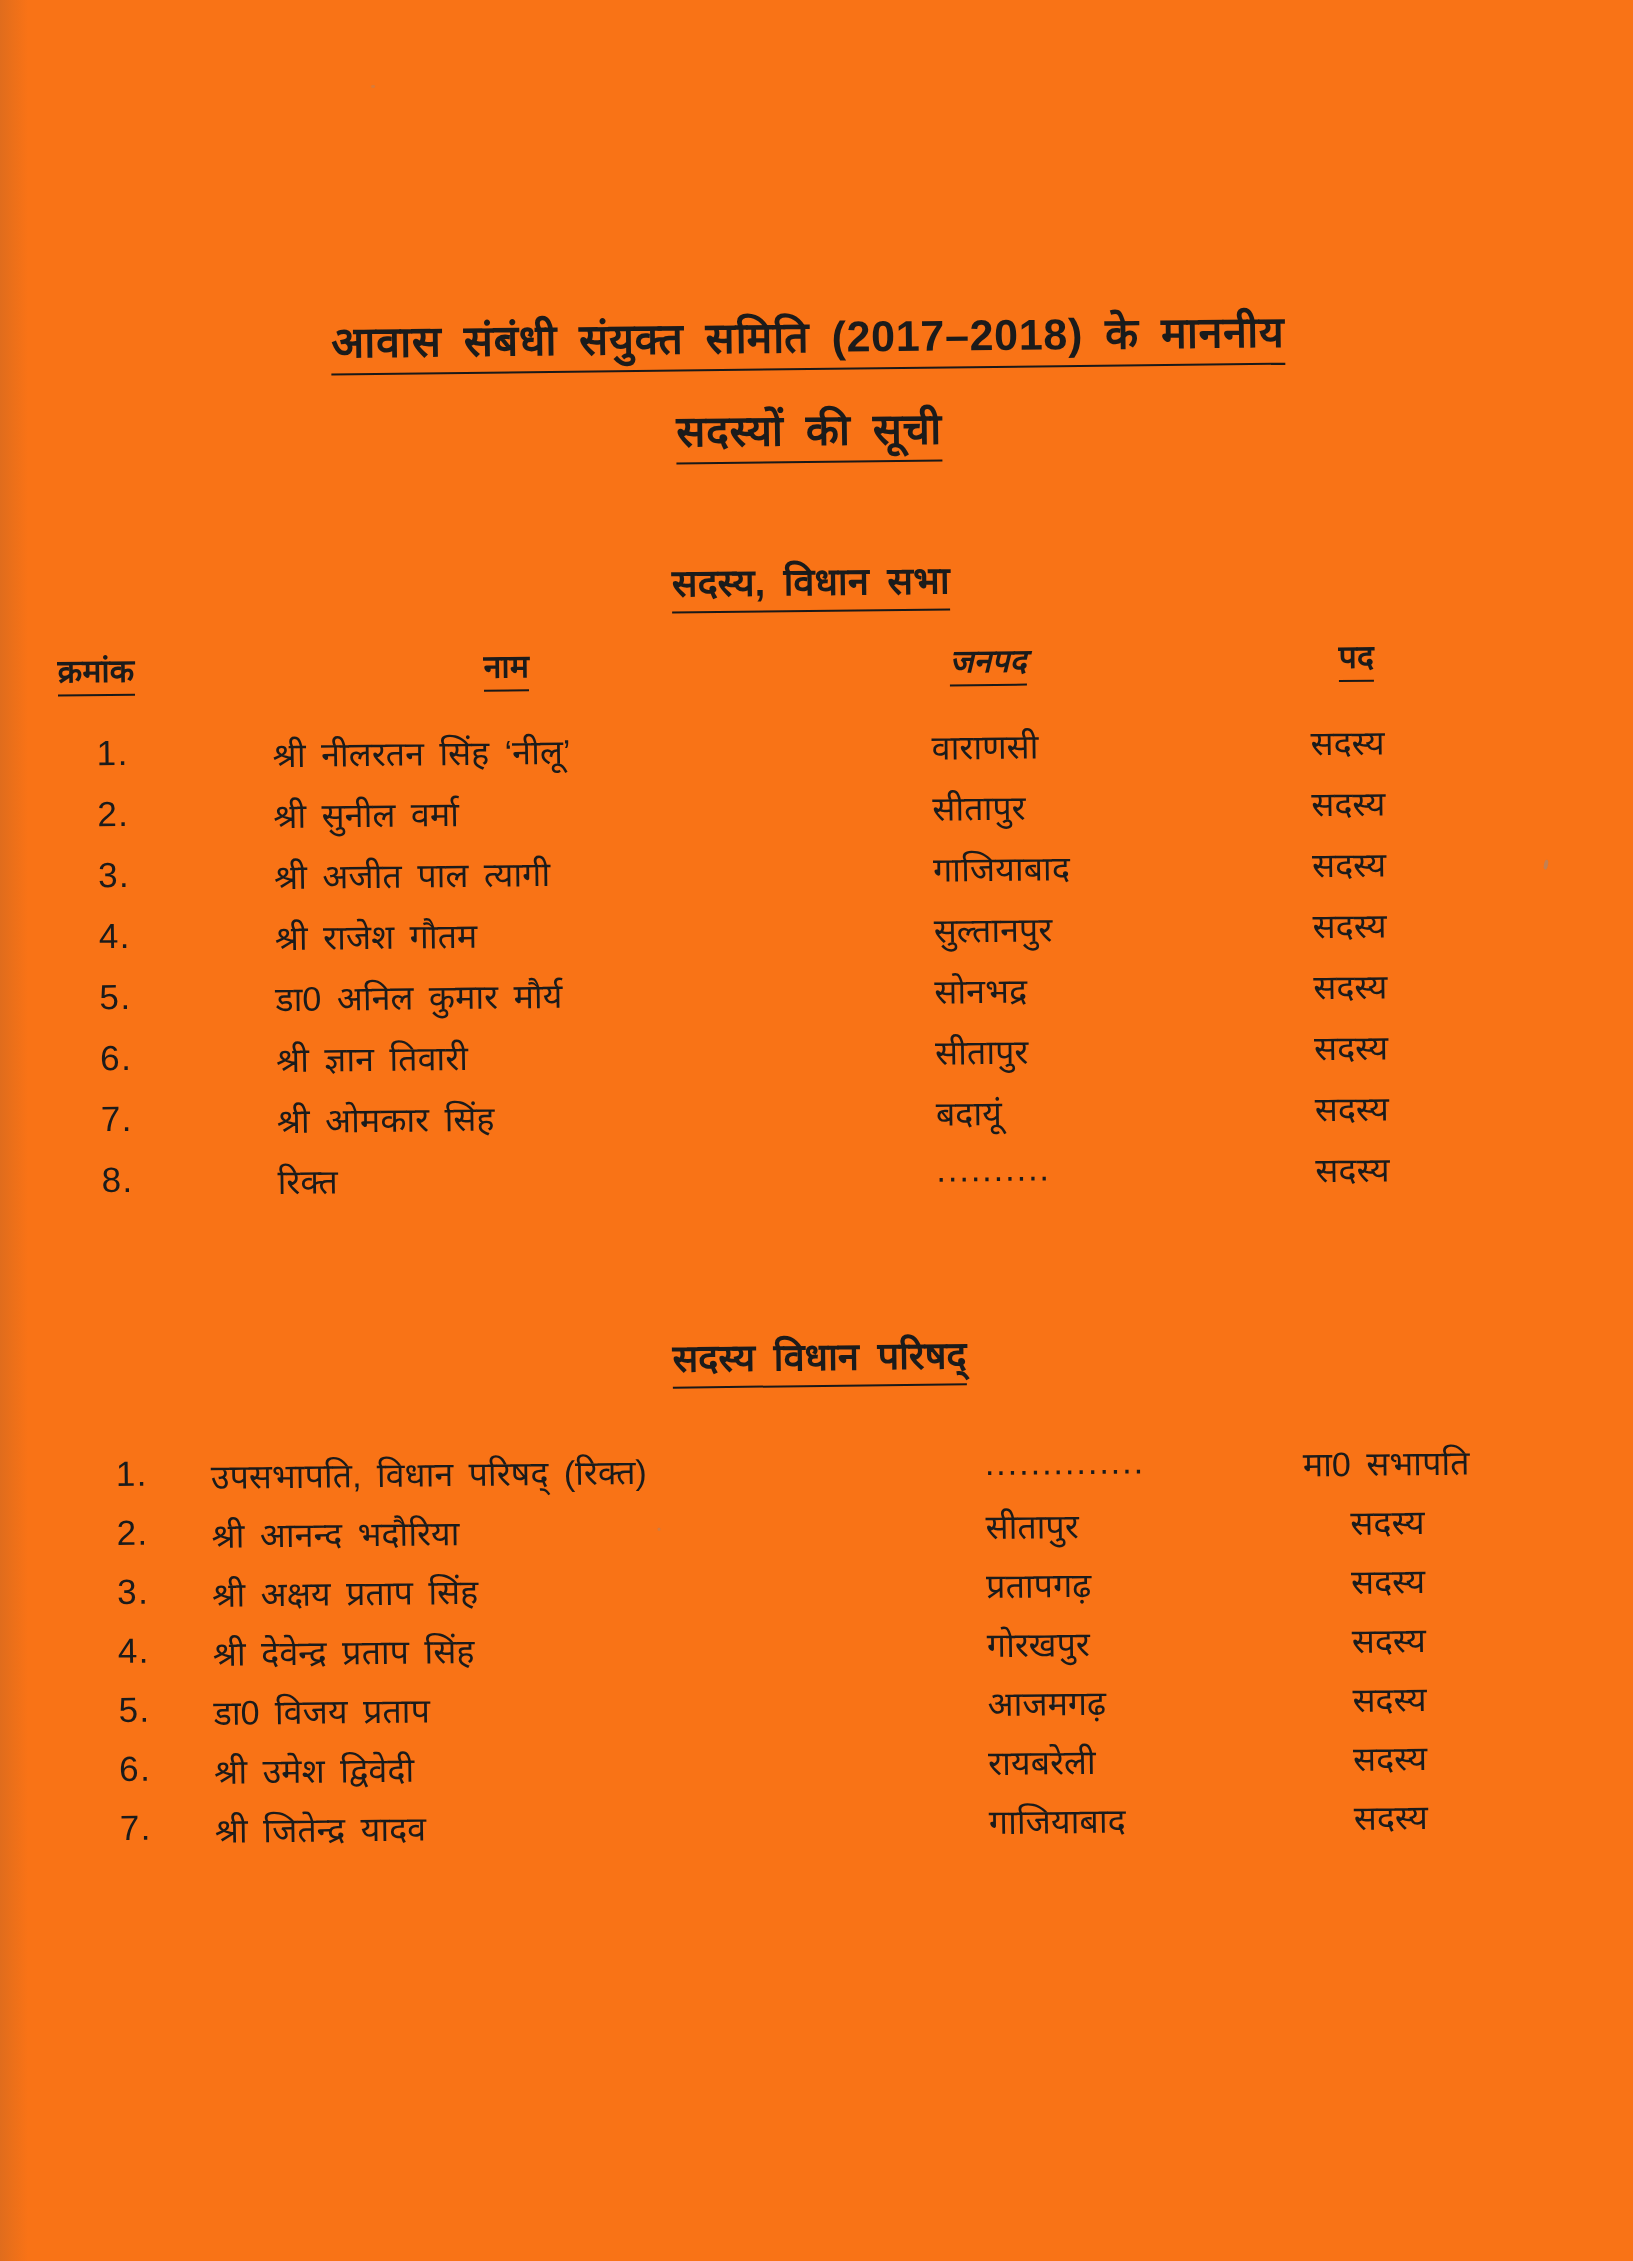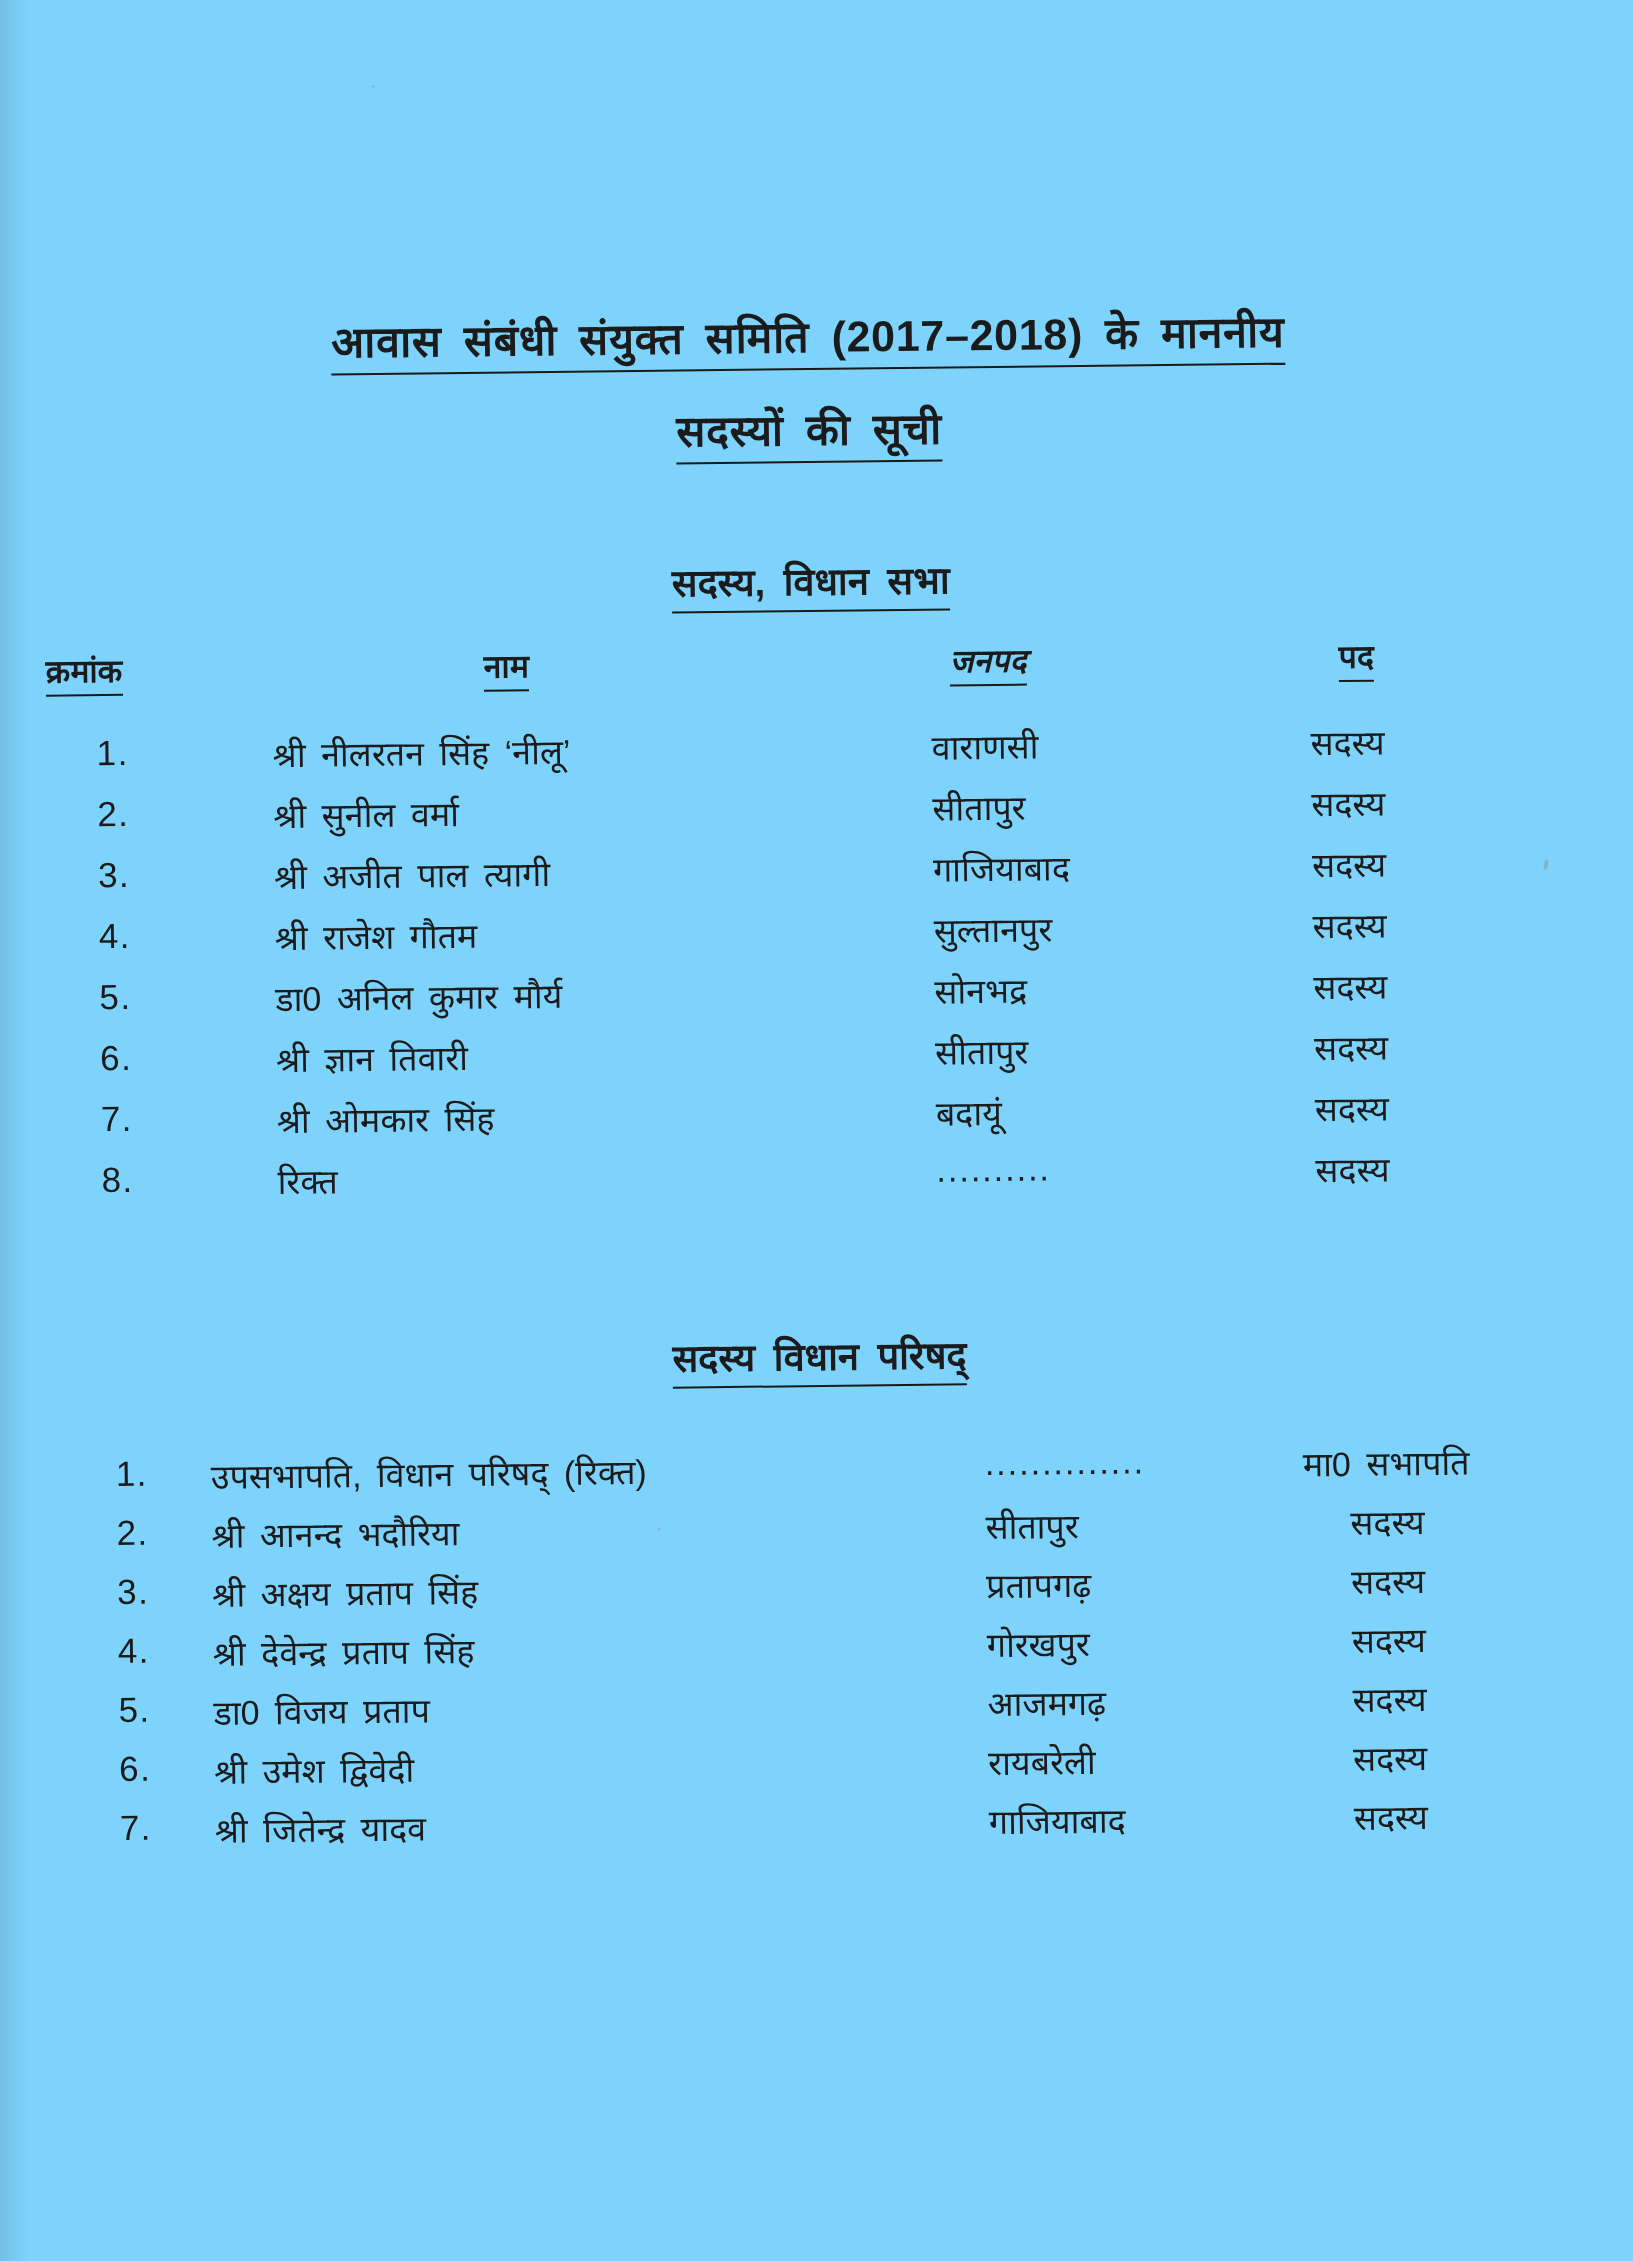--- a/index.html
+++ b/index.html
@@ -4,21 +4,21 @@
 <style>
   html,body{margin:0;padding:0;}
   body{
     width:1634px;height:2261px;
     background:#f3f2f0;
     font-family:"Liberation Sans","DejaVu Sans",sans-serif;
   }
   .page{
     position:relative;
     width:1634px;height:2261px;
-    background:#7dd3fc;
+    background:#f97316;
     overflow:hidden;
     color:#1b1b1b;
   }
   
   .edge-shadow{
     position:absolute;left:0;top:0;bottom:0;width:28px;
     background:linear-gradient(to right, rgba(70,70,70,0.14), rgba(70,70,70,0));
     z-index:3;
   }
   
@@ -49,21 +49,21 @@
     white-space:nowrap;
   }
   .sec1{top:554px;}
   .sec2{top:1329px;}
   .thead{
     position:absolute;top:640px;left:0;width:100%;height:54px;
     font-size:32px;font-weight:700;
   }
   .thead .col{position:absolute;top:0;white-space:nowrap;}
   .thead .u{padding-bottom:5.4px;}
-  .col-serial{left:51px;}
+  .col-serial{left:63px;}
   .col-name{left:489px;}
   .col-district{left:955px;font-style:italic;}
   .col-post{left:1344px;}
   .table{
     position:absolute;left:0;right:0;
     font-size:34px;font-weight:400;
     word-spacing:6px;
   }
   .t1{top:725px;}
   .t2{top:1446px;}

